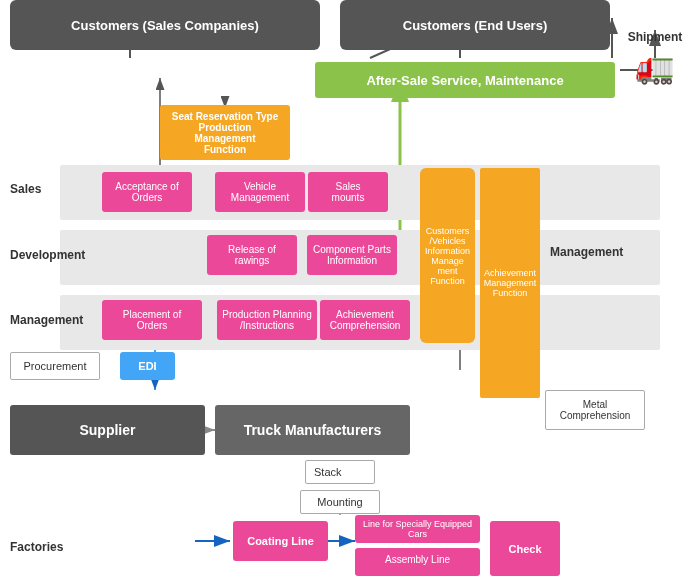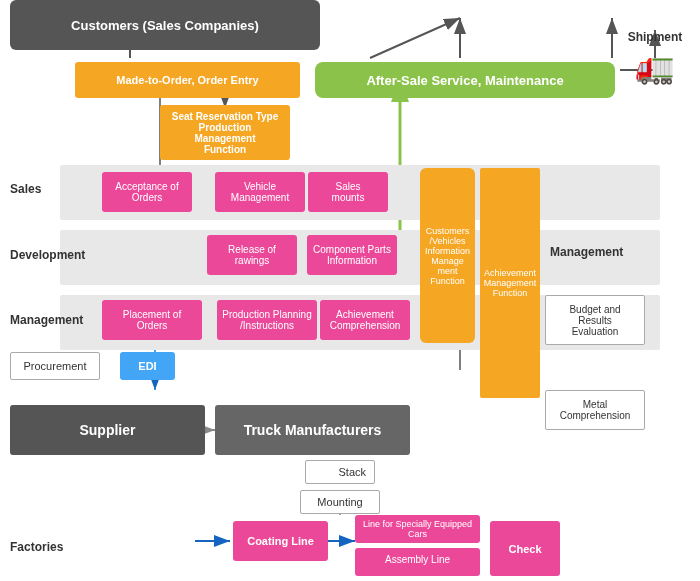--- a/index.html
+++ b/index.html
@@ -236,31 +236,31 @@
 
     <line x1="655" y1="70" x2="655" y2="30" stroke="#555" stroke-width="2" marker-end="url(#arrowhead)"></line>
     <line x1="620" y1="70" x2="655" y2="70" stroke="#555" stroke-width="2"></line>
 
     <line x1="520" y1="390" x2="540" y2="390" stroke="#555" stroke-width="1.5" marker-end="url(#arrowhead)"></line>
   </svg>
 
   <div class="customer-box" style="left:10px; top:0; width:310px; height:50px; display:flex; align-items:center; justify-content:center;">
     <span>Customers (Sales Companies)</span>
   </div>
+  <div class="customer-box" style="left:340px; top:0; width:270px; height:50px; display:flex; align-items:center; justify-content:center;">
+    <span>Customers (End Users)</span>
+  </div>
 
   <div class="shipment-box">
     <div class="shipment-label">Shipment</div>
     <div style="font-size:32px;">🚛</div>
   </div>
 
-  <div class="box-orange" style="left:75px; top:62px; width:225px; height:36px; display:flex; align-items:center; justify-content:center;">
-    <span>Made-to-Order, Order Entry</span>
-  </div>
-
-  <div class="box-green" style="left:315px; top:62px; width:300px; height:36px; display:flex; align-items:center; justify-content:center;border-radius:8px;">
+
+  <div class="box-green" style="left:315px; top:62px; width:300px; height:36px; display:flex; align-items:center; justify-content:center;">
     <span>After-Sale Service, Maintenance</span>
   </div>
 
   <div class="box-orange" style="left:160px; top:105px; width:130px; height:55px; display:flex; align-items:center; justify-content:center; white-space:pre-line; font-size:10px;">
     <span style="white-space:pre-line; text-align:center;">Seat Reservation Type
 Production Management
 Function</span>
   </div>
 
   <div class="section-bg" style="left:60px; top:165px; width:600px; height:55px;"></div>
@@ -316,25 +316,20 @@
   </div>
 
   <div style="position:absolute; left:480px; top:168px; width:60px; height:230px; background:#f5a623; color:#fff; font-size:9px; text-align:center; display:flex; align-items:center; justify-content:center; white-space:pre-line; border-radius:2px;">
     <span style="white-space:pre-line;">Achievement
 Management
 Function</span>
   </div>
 
   <div class="section-label" style="left:550px; top:245px; font-size:12px;">Management</div>
 
-  <div class="box-white" style="left:545px; top:295px; width:100px; height:50px; display:flex; align-items:center; justify-content:center; white-space:pre-line; font-size:10px;">
-    <span style="white-space:pre-line; text-align:center;">Budget and
-Results
-Evaluation</span>
-  </div>
 
   <div class="box-white" style="left:545px; top:390px; width:100px; height:40px; display:flex; align-items:center; justify-content:center; white-space:pre-line; font-size:10px;">
     <span style="white-space:pre-line; text-align:center;">Metal
 Comprehension</span>
   </div>
 
   <div class="box-white" style="left:10px; top:352px; width:90px; height:28px; display:flex; align-items:center; justify-content:center;">
     <span>Procurement</span>
   </div>
 
@@ -343,21 +338,21 @@
   </div>
 
   <div class="box-darkgray" style="left:10px; top:405px; width:195px; height:50px;">
     <span>Supplier</span>
   </div>
 
   <div class="box-truckgray" style="left:215px; top:405px; width:195px; height:50px;">
     <span>Truck Manufacturers</span>
   </div>
 
-  <div class="box-white" style="left:305px; top:460px; width:70px; height:24px; display:flex; align-items:center; justify-content:flex-end;">
+  <div class="box-white" style="left:305px; top:460px; width:70px; height:24px; display:flex; align-items:center; justify-content:flex-start;">
     <span>Stack</span>
   </div>
 
   <div class="box-white" style="left:300px; top:490px; width:80px; height:24px; display:flex; align-items:center; justify-content:center;">
     <span>Mounting</span>
   </div>
 
   <div class="factories-label" style="left:10px; top:540px;">Factories</div>
 
   <div class="box-blue" style="left:233px; top:521px; width:95px; height:40px; display:flex; align-items:center; justify-content:center; font-weight:bold;">

